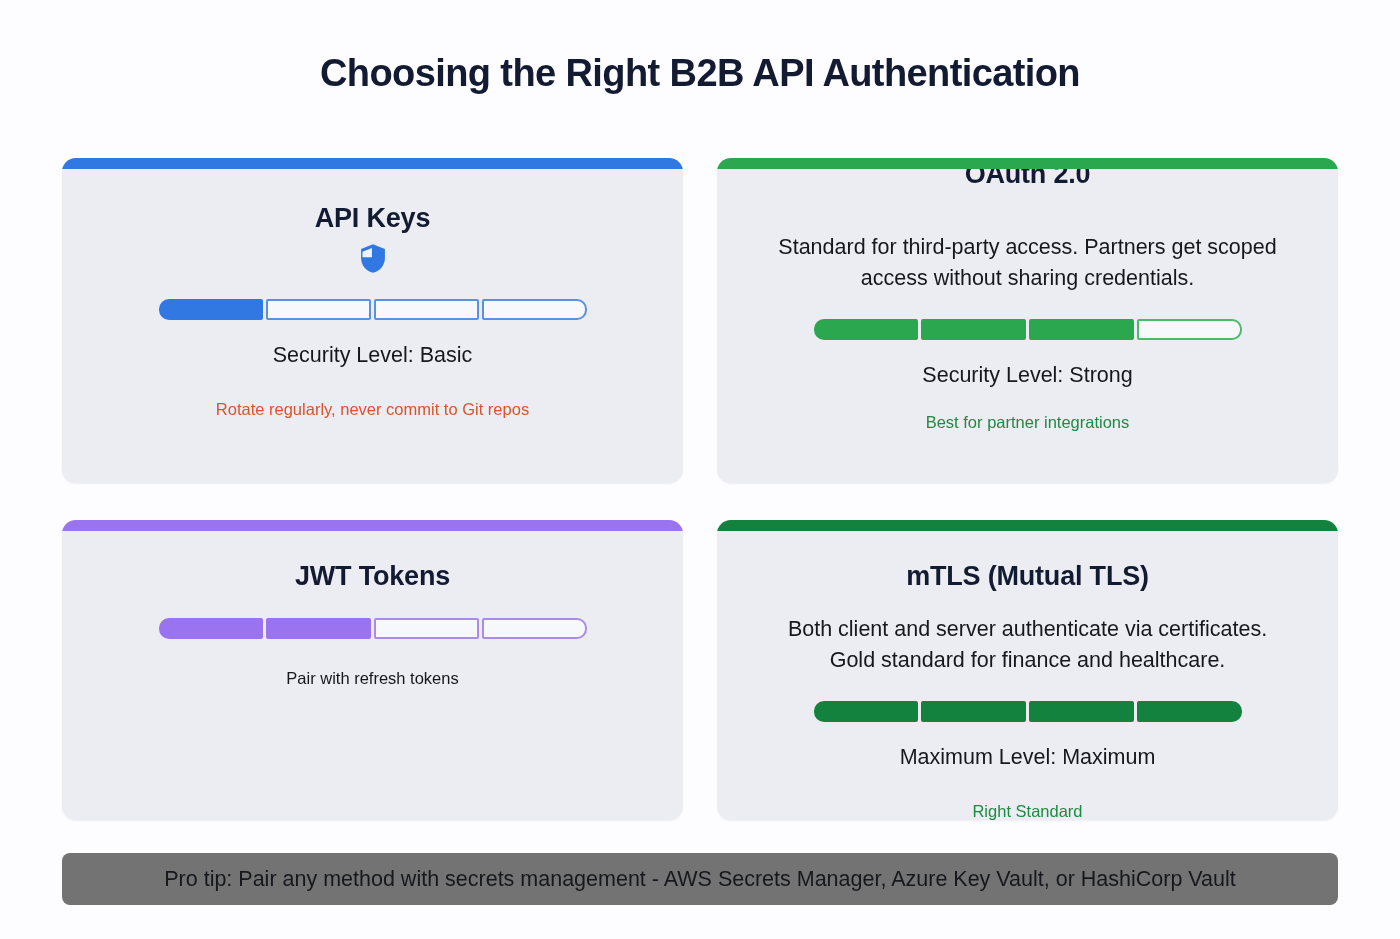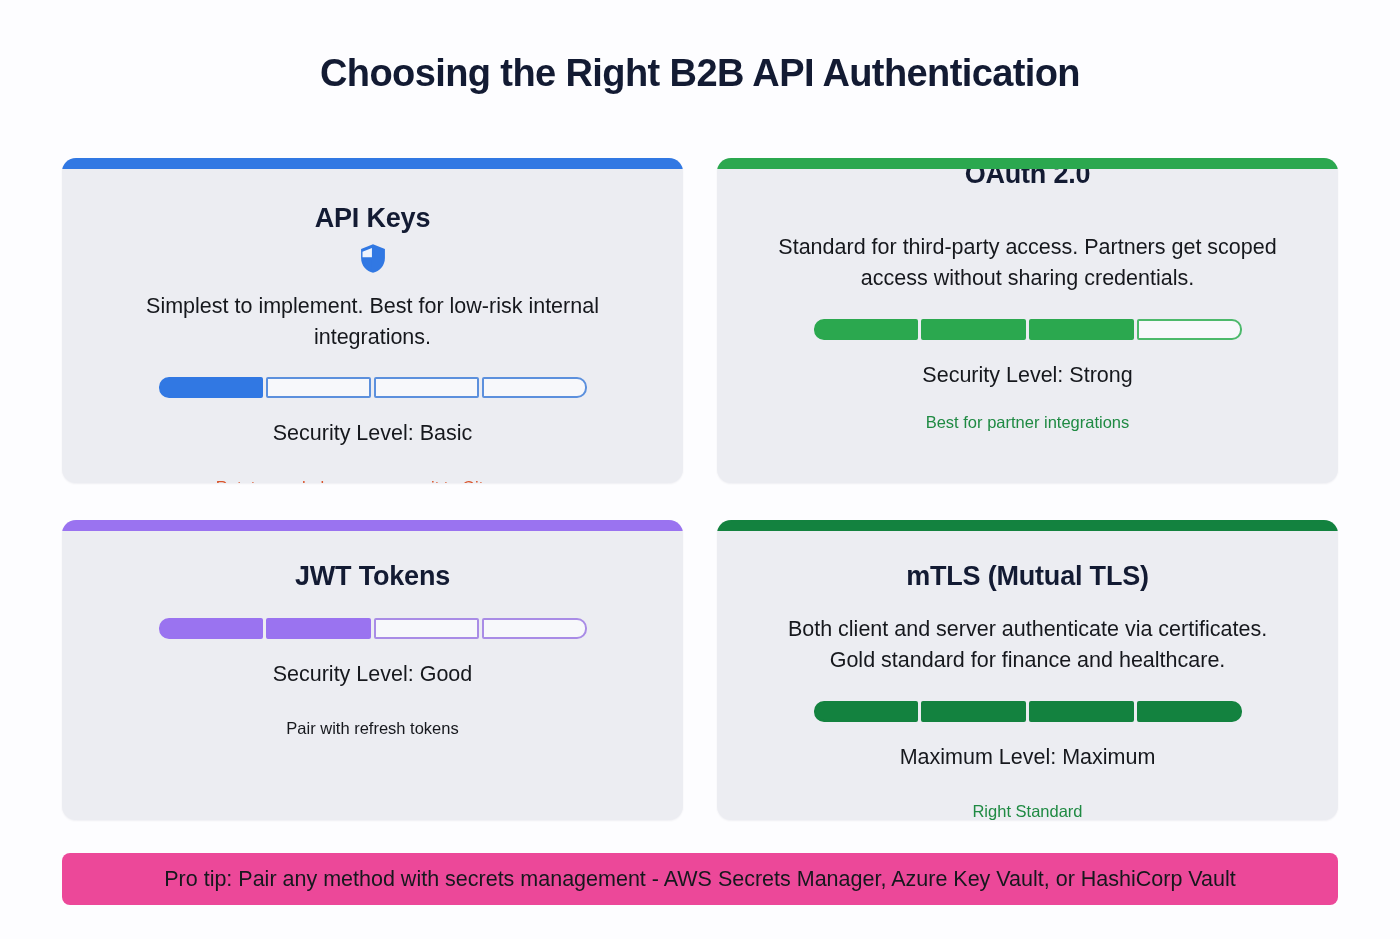--- a/index.html
+++ b/index.html
@@ -139,21 +139,21 @@
   .card.short-no-icon .level-label{ margin-top: 22px; }
   .card.short-no-icon .card-note  { margin-top: 29px; }
 
   
   .footer-tip {
     position: absolute;
     left: 62px;
     top: 853px;
     width: 1276px;
     height: 52px;
-    background: #ec4899;
+    background: #737373;
     border-radius: 8px;
     display: flex;
     align-items: center;
     justify-content: center;
     font-size: 21.5px;
     color: #16181d;
     text-align: center;
     padding: 0 18px;
   }
 </style>
@@ -171,21 +171,20 @@
       <div class="card-title">API Keys</div>
       <span class="card-icon">
         <svg width="30" height="31" viewBox="0 0 24 26" aria-hidden="true">
           <path d="M12 1 L22 5 V12.5 C22 19 17.4 23.6 12 25 C6.6 23.6 2 19 2 12.5 V5 Z" fill="#3178e3"></path>
           <path d="M11.1 4.2 L3.2 7.4 V12 H11.1 Z" fill="#ffffff" opacity="0.92"></path>
           <path d="M12.9 13.8 H20.8 V12.9 C20.8 12.9 20.8 13.1 20.75 13.6 C20.45 17.3 17.9 20.8 12.9 22.6 Z" fill="#ffffff" opacity="0.0"></path>
           <path d="M12.9 4.2 V12 H20.8 V7.4 Z" fill="#3178e3"></path>
           <path d="M3.2 13.4 H11.1 V22.6 C6.6 20.9 3.7 17.6 3.25 13.9 Z" fill="#3178e3"></path>
         </svg>
       </span>
-      <div class="card-desc">Simplest to implement. Best for low-risk internal integrations.</div>
       <div class="meter">
         <div class="seg" style="background:#3178e3;border-color:#3178e3"></div>
         <div class="seg" style="border-color:#5c90dd"></div>
         <div class="seg" style="border-color:#5c90dd"></div>
         <div class="seg" style="border-color:#5c90dd"></div>
       </div>
       <div class="level-label">Security Level: Basic</div>
       <div class="card-note" style="color:#d9542b">Rotate regularly, never commit to Git repos</div>
     </div>
 
@@ -205,21 +204,20 @@
 
     <div class="card short-no-icon">
       <div class="card-accent-bar" style="background:#9a73f0"></div>
       <div class="card-title">JWT Tokens</div>
       <div class="meter">
         <div class="seg" style="background:#9a73f0;border-color:#9a73f0"></div>
         <div class="seg" style="background:#9a73f0;border-color:#9a73f0"></div>
         <div class="seg" style="border-color:#a98ce6"></div>
         <div class="seg" style="border-color:#a98ce6"></div>
       </div>
-      <div class="level-label">Security Level: Good</div>
       <div class="card-note" style="color:#16181d">Pair with refresh tokens</div>
     </div>
 
     <div class="card short-no-icon">
       <div class="card-accent-bar" style="background:#13823f"></div>
       <div class="card-title">mTLS (Mutual TLS)</div>
       <div class="card-desc">Both client and server authenticate via certificates. Gold standard for finance and healthcare.</div>
       <div class="meter">
         <div class="seg" style="background:#13823f;border-color:#13823f"></div>
         <div class="seg" style="background:#13823f;border-color:#13823f"></div>

